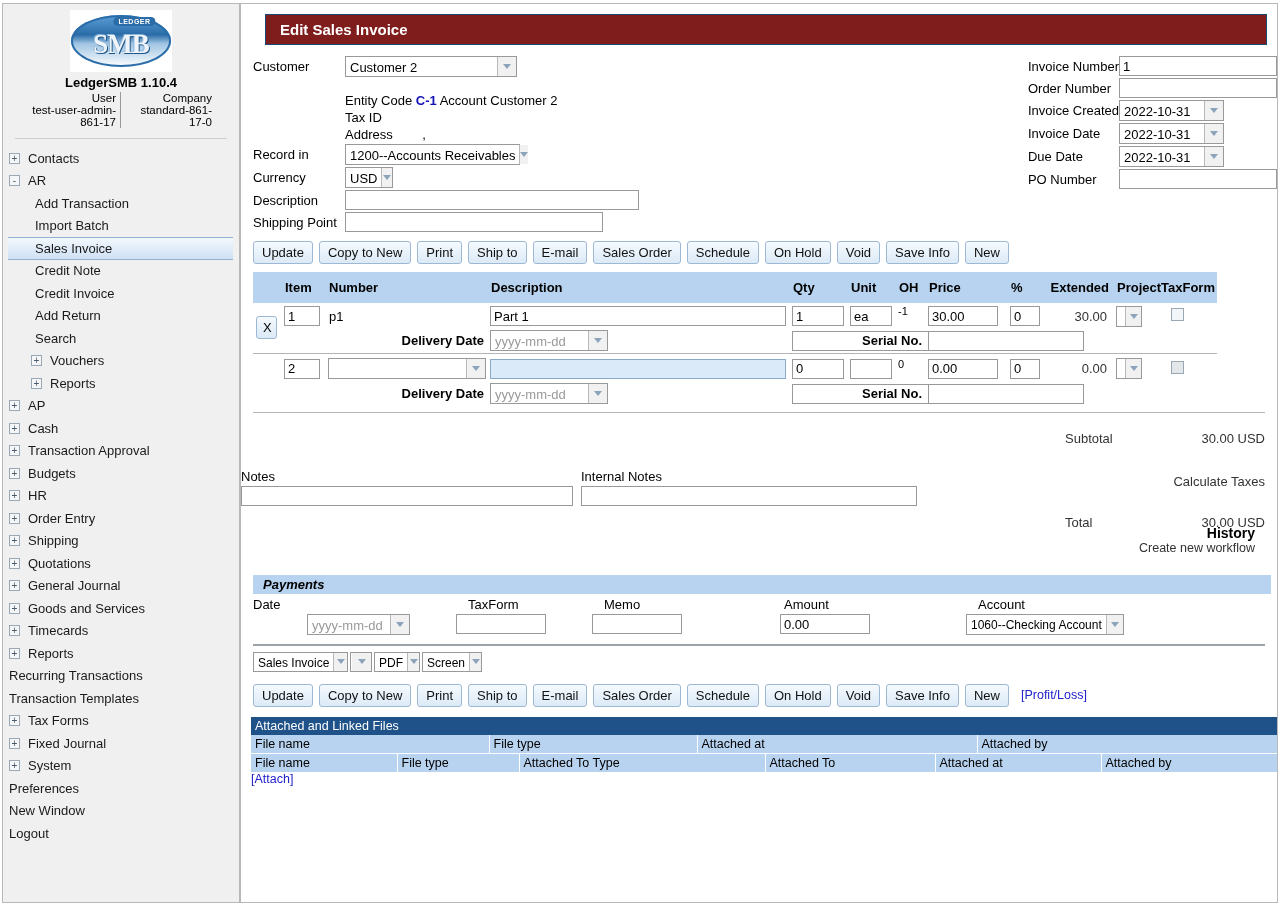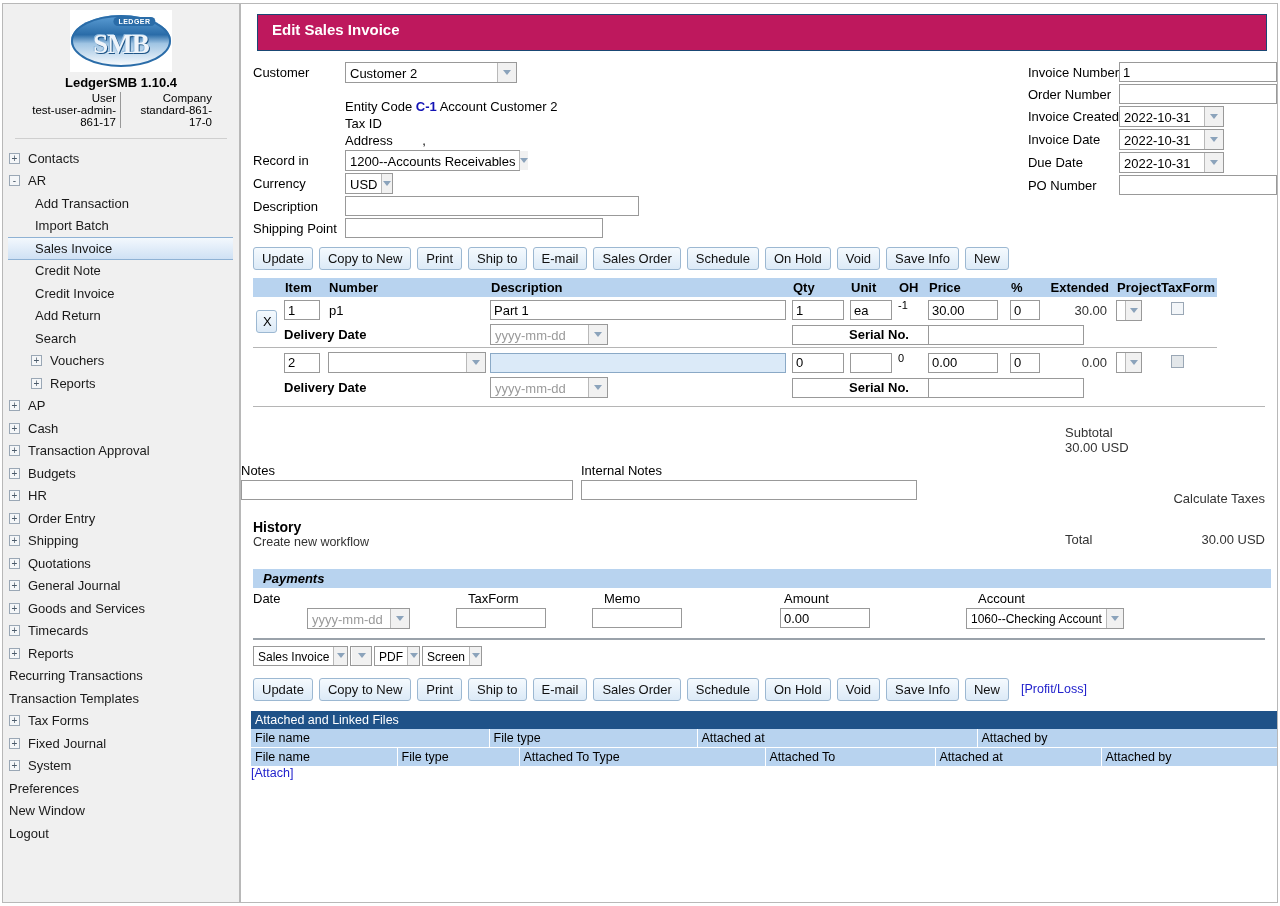--- a/index.html
+++ b/index.html
@@ -90,24 +90,24 @@
   }
 
   
   #main {
     flex: 1 1 auto; margin: 3px 2px 3px 0;
     border: 1px solid #b8b8b8;
     height: 900px; background:#fff;
     position: relative; overflow: hidden;
   }
   #title-bar {
-    margin: 10px 10px 0 16px;
-    background: #be185d;
+    margin: 10px 10px 0 24px;
+    background: #7f1d1d;
     color: #fff; font-weight: bold; font-size: 15px;
-    padding: 6px 0 12px 14px;
+    padding: 6px 0 6px 14px;
     border: 1px solid #1a4874;
   }
 
   .form-area { position: relative; padding: 0 12px; }
 
   table.kv { border-collapse: collapse; }
   table.kv td { padding: 1px 0; vertical-align: middle; font-size: 13px; }
   td.lbl { padding-right: 10px; white-space: nowrap; }
 
   
@@ -145,25 +145,25 @@
     border: 1px solid #9cb8d2; border-radius: 3px;
     padding: 3px 8px; color: #111; cursor: pointer; white-space: nowrap;
   }
   .plink { color: #2222cc; font-size: 12.5px; margin-left: 6px; white-space: nowrap; }
 
   
   .grid-wrap { padding: 0 12px; margin-top: 8px; }
   table.items { width: 1018px; border-collapse: collapse; table-layout: fixed; }
   table.items th {
     background: #b8d3ef; font-size: 13px; font-weight: bold;
-    text-align: left; padding: 2px 4px; height: 19px; white-space: nowrap;
+    text-align: left; padding: 2px 4px; height: 31px; white-space: nowrap;
   }
   table.items th.r { text-align: right; }
   table.items td { padding: 1px 3px; vertical-align: middle; font-size: 13px; }
-  td.dl { font-weight: bold; text-align: left; padding-right: 4px; white-space: nowrap; }
+  td.dl { font-weight: bold; text-align: right; padding-right: 4px; white-space: nowrap; }
   .rowsep td { border-top: 1px solid #b5b5b5; height: 1px; padding: 0; }
   .xbtn {
     font-family: "Liberation Sans", sans-serif; font-size: 13px;
     background: linear-gradient(180deg,#f5fafe 0%, #dbe9f6 100%);
     border: 1px solid #9cb8d2; border-radius: 3px;
     width: 21px; height: 23px; cursor: pointer;
   }
   .desc-focus { background: #dbeaf8 !important; border: 1px solid #8aa9c6 !important; }
   .numr { text-align: right; }
   .cb { width: 13px; height: 13px; border: 1px solid #9aa7b5; background: #f3f6f9; display: inline-block; }
@@ -655,21 +655,21 @@
               <td colspan="3"></td>
             </tr>
           </tbody>
       </table>
     </div>
 
     <div class="hr-thin" style="margin-top:6px;"></div>
 
     <div class="notes-wrap" style="margin-top:10px; height:96px;">
       <div class="totals" style="top:8px;">
-        <div class="totline" style="margin-bottom:36px;flex-direction:column;">
+        <div class="totline" style="margin-bottom:28px;">
           <span>Subtotal</span>
           <span class="v">30.00 USD</span>
         </div>
         <div class="totline" style="justify-content:flex-end; margin-bottom:26px;">
           <span>Calculate Taxes</span>
         </div>
         <div class="totline">
           <span>Total</span>
           <span class="v">30.00 USD</span>
         </div>
@@ -678,21 +678,21 @@
       <div style="position:absolute; top:46px; left:0px;">
         <div class="nlabel">Notes</div>
         <input class="txt" style="width: 332px; margin-top: 2px;" value="">
       </div>
       <div style="position:absolute; top:46px; left:340px;">
         <div class="nlabel">Internal Notes</div>
         <input class="txt" style="width: 336px; margin-top: 2px;" value="">
       </div>
     </div>
 
-    <div style="padding:0 12px;">
+    <div style="padding:0 22px;text-align:right;">
       <h3 class="hist">History</h3>
       <div class="workflow">Create new workflow</div>
     </div>
 
     <div class="secbar" style="margin-top:20px;font-style:italic;">Payments</div>
     <table class="pay" style="margin-top:2px;">
       <tbody>
           <tr>
         <td style="width:56px;">Date</td>
         <td style="width:160px; padding-left:58px;">TaxForm</td>

